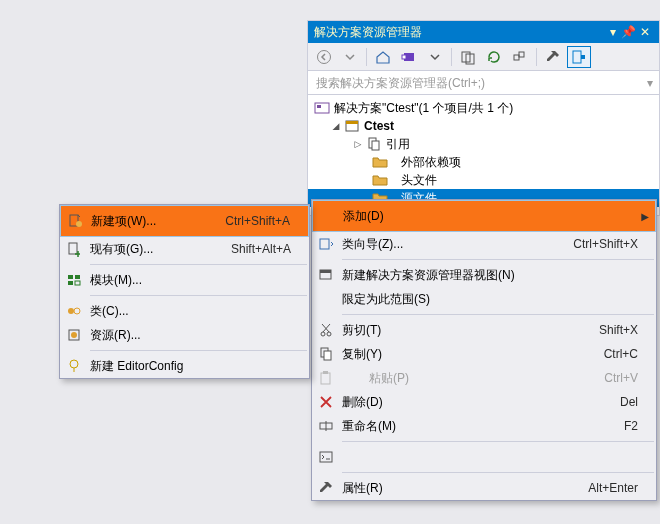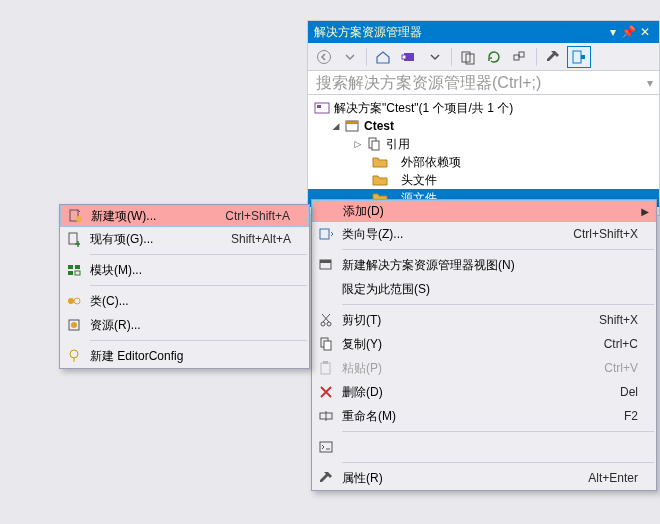--- a/index.html
+++ b/index.html
@@ -53,21 +53,21 @@
   .searchbox {
     height: 24px;
     border-bottom: 1px solid #cccedb;
     display: flex; align-items: center;
     padding: 0 6px;
     color: #6d6d6d;
     background: #fff;
   }
   .searchbox input {
     border: none; outline: none; flex: 1;
-    font-family: inherit; font-size: 16px;
+    font-family: inherit; font-size: 12px;
     background: transparent;
     color: #333;
   }
   .searchbox input::placeholder { color: #9a9a9a; }
   .tree {
     background: #fff;
     padding: 4px 0 8px 0;
   }
   .node {
     display: flex; align-items: center;
@@ -106,22 +106,22 @@
     display: flex; align-items: center;
     height: 24px;
     position: relative;
   }
   .mitem .iconcol {
     width: 28px; display:flex; align-items:center; justify-content:center;
   }
   .mitem .label { flex: 1; padding-left: 2px; }
   .mitem .shortcut { padding-right: 18px; color: #2b2b2b; }
   .mitem .arrow { position:absolute; right:6px; font-size:10px; color:#333; }
-  .mitem.hl { background: #fca5a5; border: 1px solid #9cc4e4; height: 22px; }
-  .mitem.disabled { color: #a0a0a0; }
+  .mitem.hl { background: #f97316; border: 1px solid #9cc4e4; height: 32px; }
+  .mitem.disabled { color: #a0a0a0; gap: 27px; }
   .mitem.disabled .shortcut { color: #a0a0a0; }
   .msep {
     height: 1px; background: #cccedb;
     margin: 3px 2px 3px 30px;
   }
   .iconcol svg { width:16px; height:16px; }
   .iconsvg { display:block; }
 </style>
 </head>
 <body>

